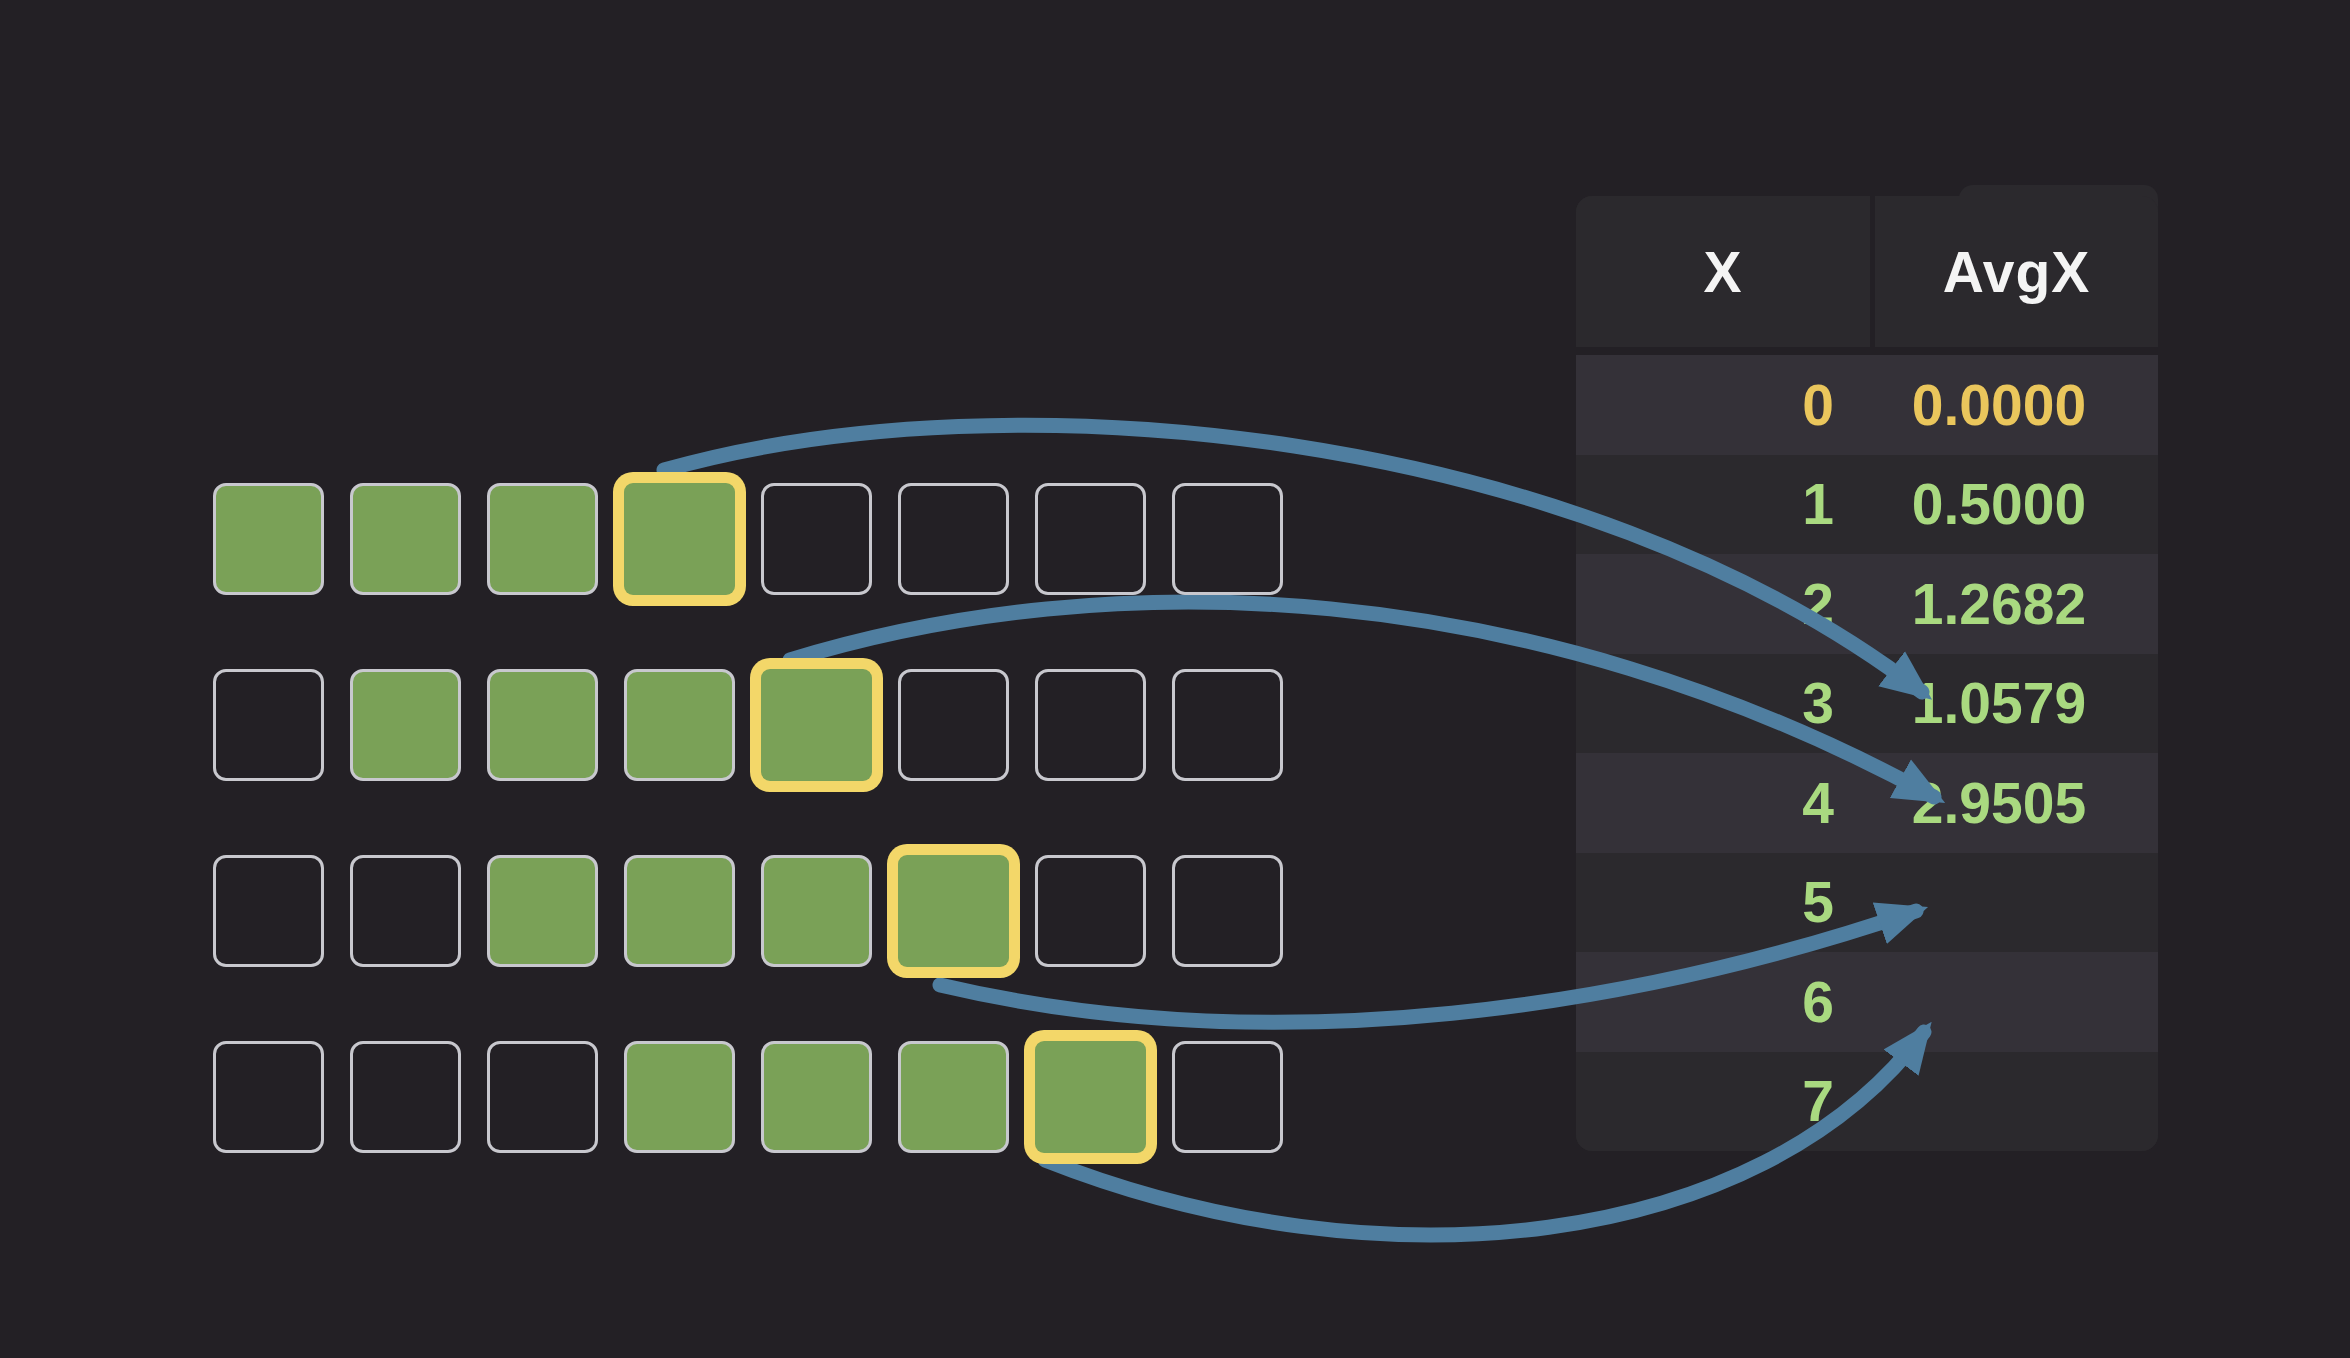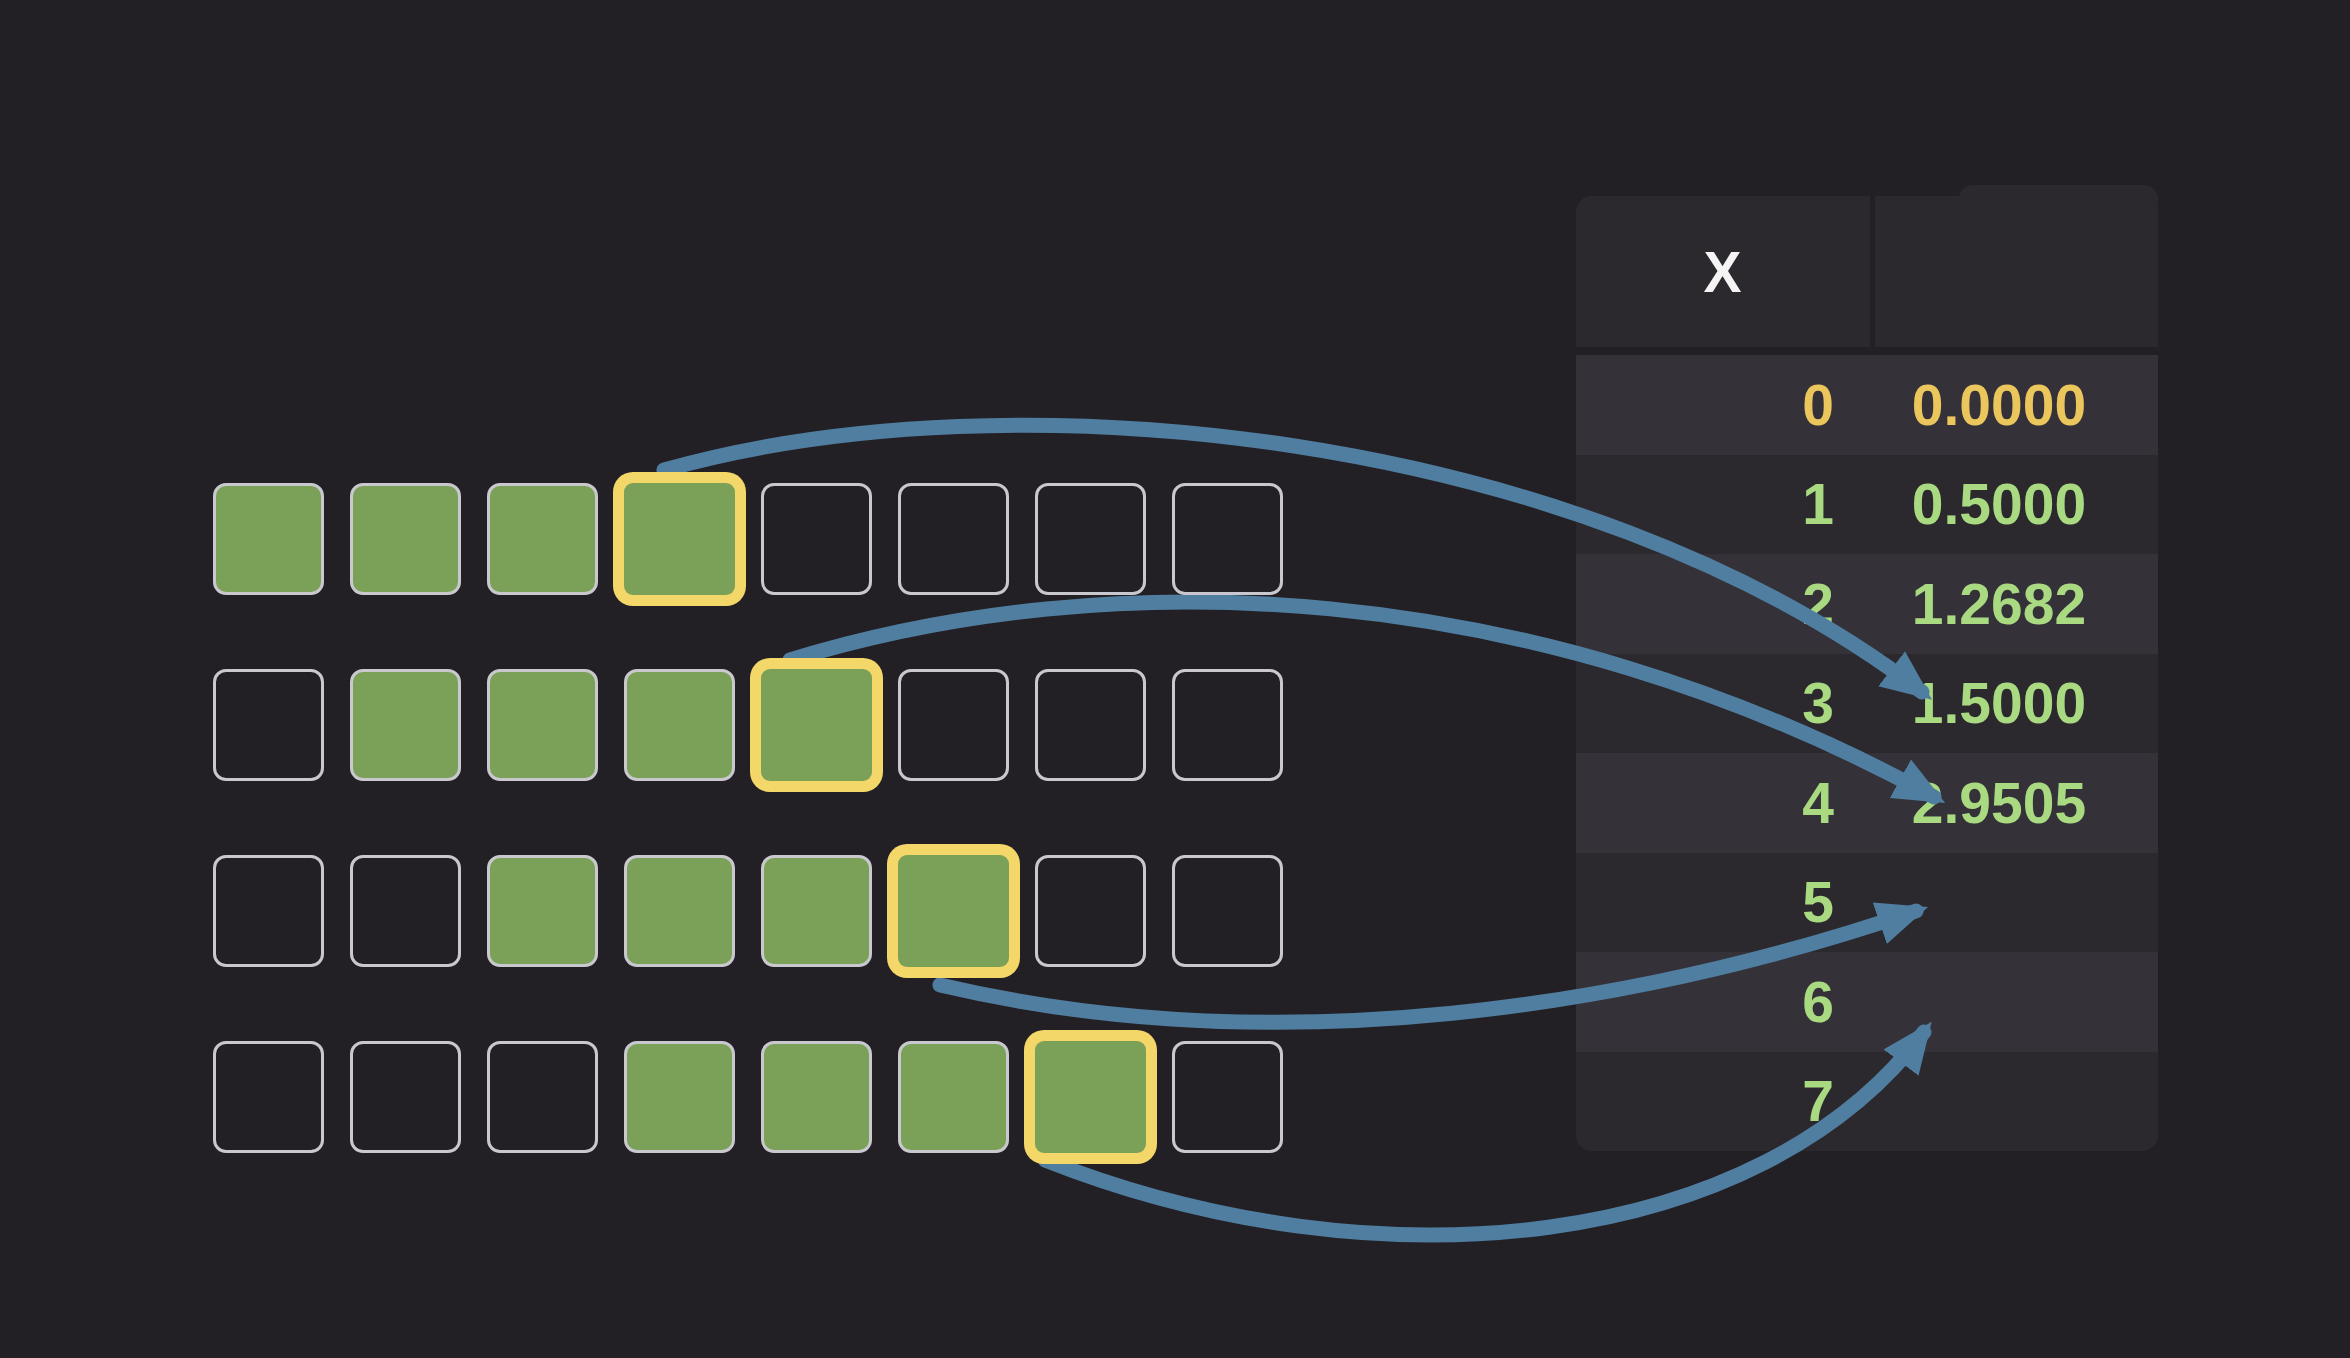--- a/index.html
+++ b/index.html
@@ -127,37 +127,38 @@
 <body>
 
 <div class="stage">
 
   <div class="avgx-tab"></div>
 
   <div class="table-panel">
     <div class="thead">
       <div class="th x">X</div>
       <div class="head-divider"></div>
+      <div class="th avg">AvgX</div>
     </div>
     <div class="tbody">
         <div class="trow even">
           <span class="cell-x tone-gold">0</span>
           <span class="cell-avg tone-gold">0.0000</span>
         </div>
         <div class="trow odd">
           <span class="cell-x tone-green">1</span>
           <span class="cell-avg tone-green">0.5000</span>
         </div>
         <div class="trow even">
           <span class="cell-x tone-green">2</span>
           <span class="cell-avg tone-green">1.2682</span>
         </div>
         <div class="trow odd">
           <span class="cell-x tone-green">3</span>
-          <span class="cell-avg tone-green">1.5000</span>
+          <span class="cell-avg tone-green">1.0579</span>
         </div>
         <div class="trow even">
           <span class="cell-x tone-green">4</span>
           <span class="cell-avg tone-green">2.9505</span>
         </div>
         <div class="trow odd">
           <span class="cell-x tone-green">5</span>
         </div>
         <div class="trow even">
           <span class="cell-x tone-green">6</span>

